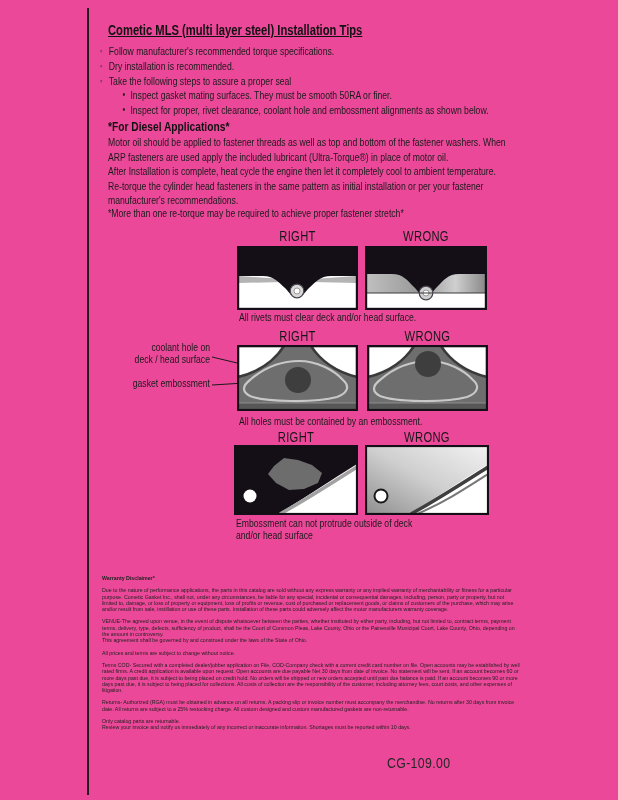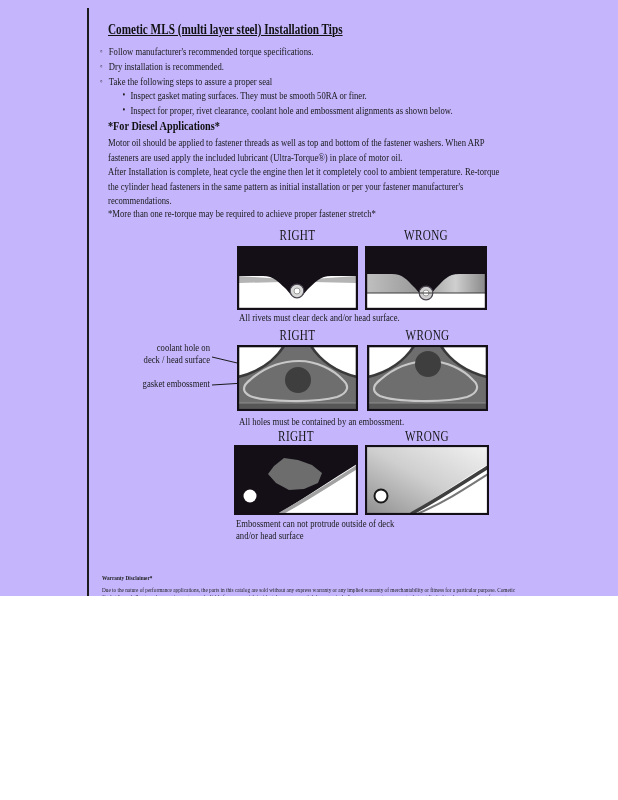--- a/index.html
+++ b/index.html
@@ -2,22 +2,22 @@
 <html><head>
 <meta charset="utf-8">
 <style>
   :root{
     --ink:#140e16;
     --text:#1a1a1a;
     --panel-gray:#6e6e6e;
   }
   html,body{margin:0;padding:0;background:#ffffff;}
   .page{
-    position:relative;width:618px;height:596px;background:#c4b5fd;overflow:hidden;
-    font-family:Liberation Serif, serif;color:var(--text);
+    position:relative;width:618px;height:800px;background:#ec4899;overflow:hidden;
+    font-family:Liberation Sans, sans-serif;color:var(--text);
   }
   .vline{position:absolute;left:87px;top:8px;width:2px;height:787px;background:#1c1c1c;}
 
   
   .cx{transform:scaleX(0.8);transform-origin:0 0;}
   .cxc{transform:scaleX(0.8);transform-origin:50% 0;}
   .cxr{transform:scaleX(0.8);transform-origin:100% 0;}
 
   .title{
     position:absolute;left:108px;top:22px;width:520px;margin:0;

